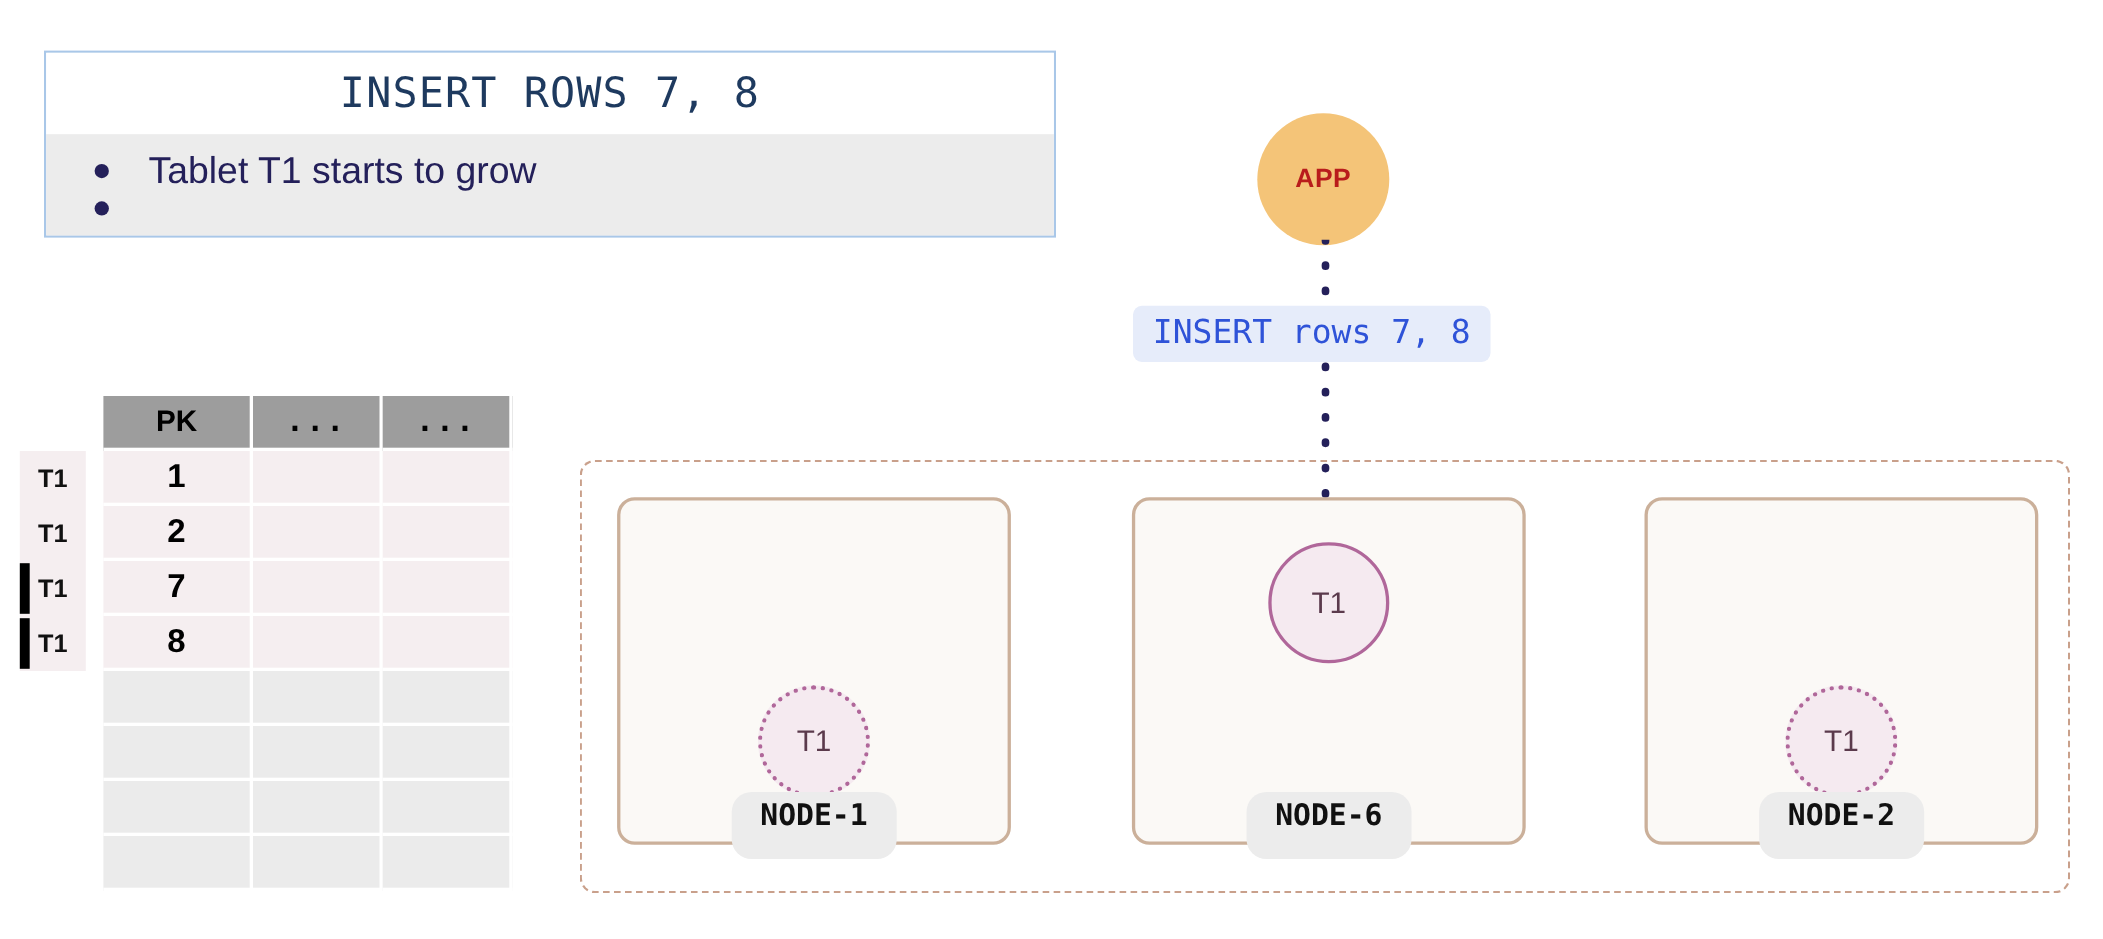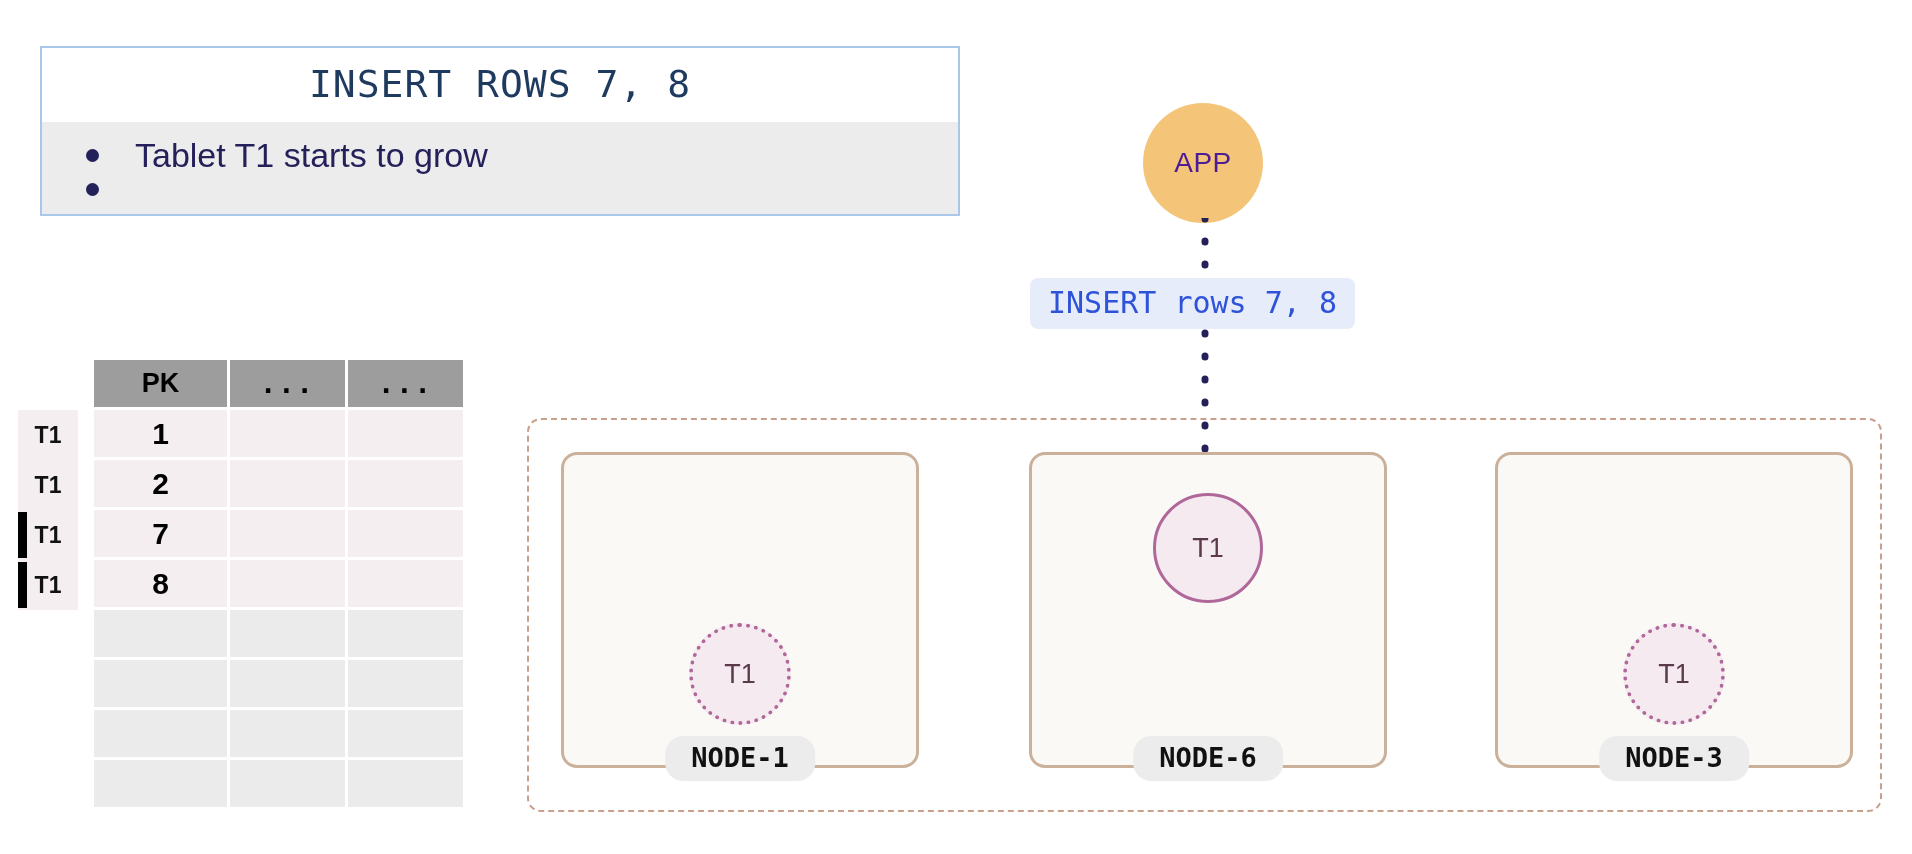--- a/index.html
+++ b/index.html
@@ -138,23 +138,23 @@
     top: 103px;
     width: 120px;
     height: 120px;
     border-radius: 50%;
     background: #f4c478;
     display: flex;
     align-items: center;
     justify-content: center;
   }
   #app-circle .app-label {
-    font-size: 28px;
-    font-weight: normal;
-    color: #4c1d95;
+    font-size: 24px;
+    font-weight: bold;
+    color: #b91c1c;
     letter-spacing: 0.5px;
   }
 
   
   #arrow-svg {
     position: absolute;
     left: 1180px;
     top: 218px;
     width: 50px;
     height: 290px;
@@ -199,21 +199,21 @@
   #node-box-1 { left: 500px; }
   #node-box-2 { left: 966px; }
 
   .node-label {
     position: absolute;
     bottom: -16px;
     left: 50%;
     transform: translateX(-50%);
     background: #ececec;
     border-radius: 18px;
-    padding: 6px 26px 8px 26px;
+    padding: 6px 26px 24px 26px;
     font-family: "DejaVu Sans Mono", "Liberation Mono", monospace;
     font-size: 27px;
     font-weight: bold;
     color: #111111;
     white-space: pre;
     letter-spacing: 0px;
   }
 
   .tablet {
     position: absolute;
@@ -357,16 +357,16 @@
     <div class="tablet leader">
       <span>T1</span>
     </div>
     <div class="node-label">NODE-6</div>
   </div>
 
   <div class="node-box" id="node-box-2">
     <div class="tablet follower">
       <span>T1</span>
     </div>
-    <div class="node-label">NODE-3</div>
+    <div class="node-label">NODE-2</div>
   </div>
 
 </div>
 
 </body></html>

